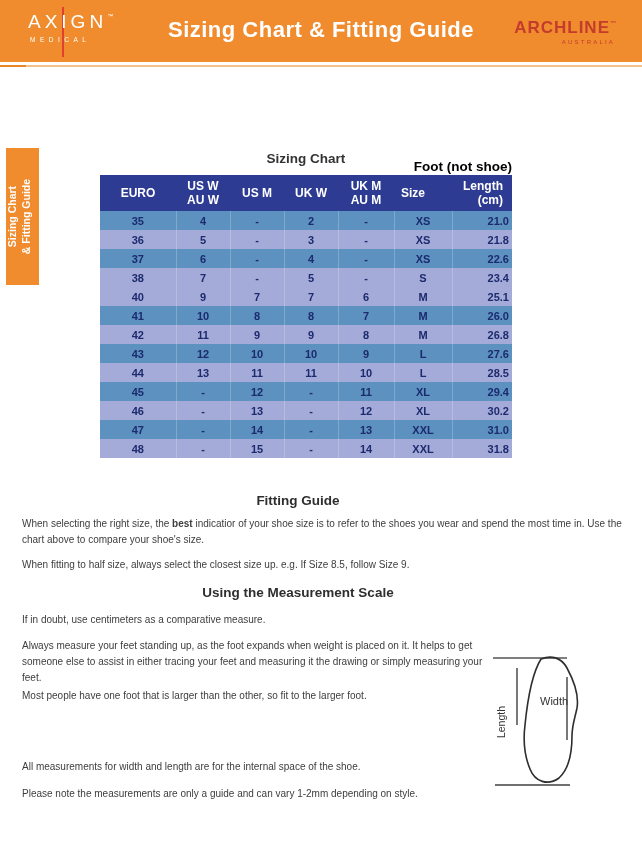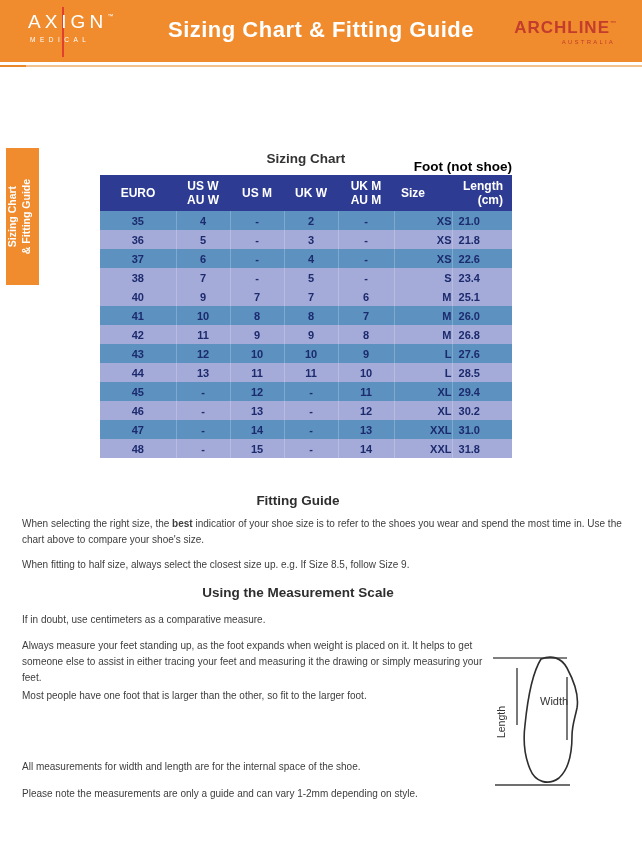--- a/index.html
+++ b/index.html
@@ -40,23 +40,23 @@
     font-weight:bold;font-size:13.5px;color:#000;}
   table.sizing{position:absolute;left:100px;top:175px;width:412px;border-collapse:collapse;
     table-layout:fixed;}
   table.sizing th{background:var(--blue);color:#fff;font-size:12px;font-weight:bold;height:36px;
     white-space:pre-line;line-height:1.2;vertical-align:middle;text-align:center;padding:0;}
   table.sizing td{height:19px;font-size:11px;font-weight:bold;color:var(--navy);
     text-align:center;padding:0;}
   table.sizing td:not(:first-child){border-left:1px solid rgba(255,255,255,.22);}
   tr.dark td{background:var(--rowDark);}
   tr.light td{background:var(--rowLight);margin-left:8px;}
-  table.sizing .c5{text-align:right;}
+  table.sizing .c5{text-align:center;}
   table.sizing th.c5{text-align:left;padding-left:7px;}
-  table.sizing .c6{padding-right:26px;}
+  table.sizing .c6{text-align:right;padding-right:3px;}
   table.sizing th.c6{text-align:right;padding-right:9px;}
 
   
   .h-center{position:absolute;left:0;width:596px;text-align:center;font-weight:bold;
     font-size:13.5px;color:#2E2E2E;}
   .para{position:absolute;left:22px;font-size:10px;color:#3D3D3D;line-height:16px;}
 
   
   .diagram{position:absolute;left:493px;top:648px;width:150px;height:150px;}
 </style>

